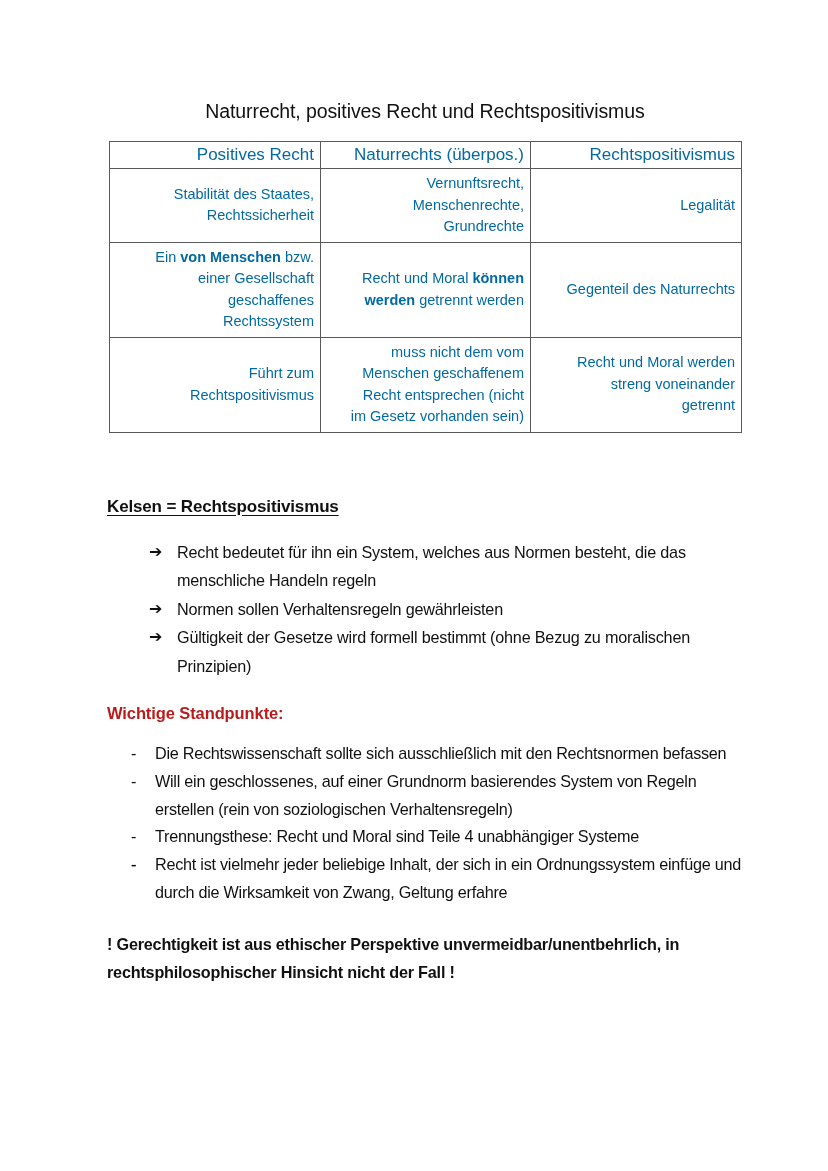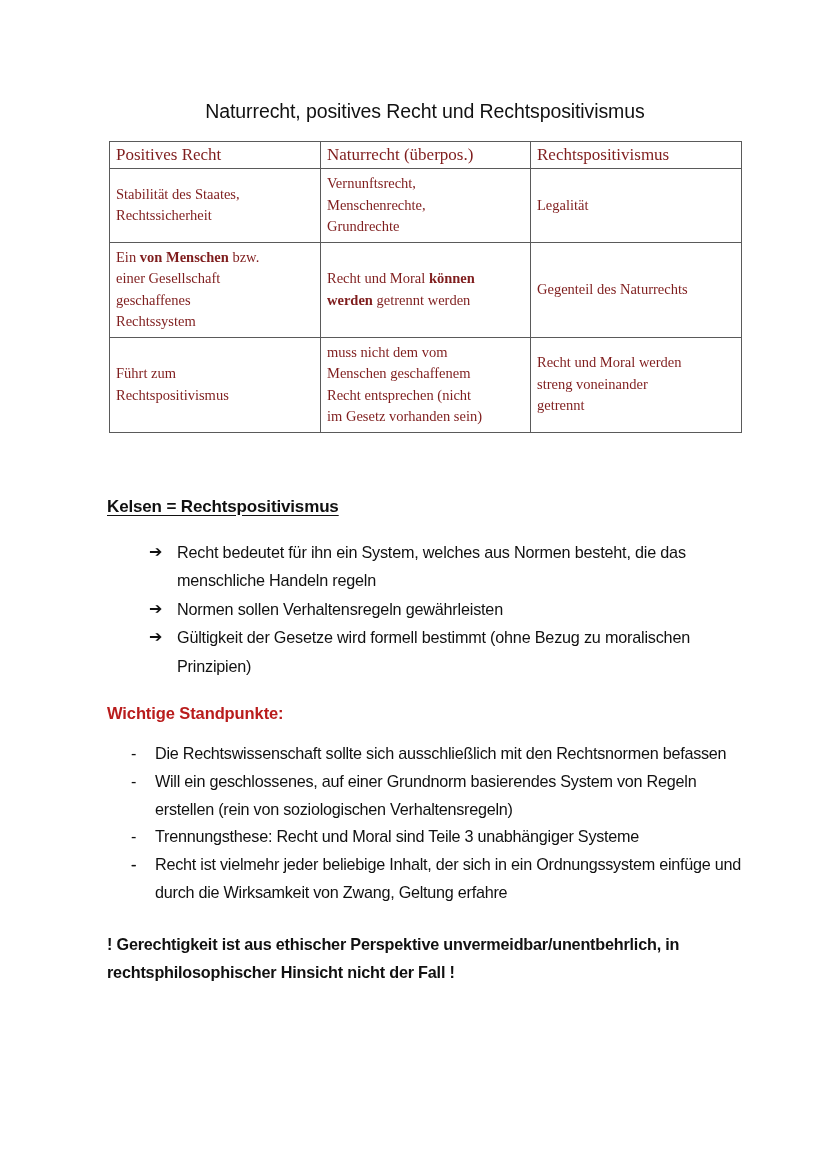--- a/index.html
+++ b/index.html
@@ -53,25 +53,24 @@
     width: 632px;
     table-layout: fixed;
   }
   table.compare col.c1 { width: 211px; }
   table.compare col.c2 { width: 210px; }
   table.compare col.c3 { width: 211px; }
 
   table.compare th,
   table.compare td {
     border: 1.4px solid #5a5a5a;
-    text-align: left;
+    text-align: right;
     vertical-align: middle;
     padding: 4px 6px;
-    color: #7f1d1d;
-    font-family: Liberation Serif, serif;
+    color: #0369a1;
   }
   table.compare th {
     font-size: 17px;
     line-height: 24px;
     font-weight: 400;
     height: 27px;
     padding: 1px 6px;
   }
   table.compare td {
     font-size: 14.5px;
@@ -182,21 +181,21 @@
   <div class="tbl-wrap">
     <table class="compare">
       <colgroup>
           <col class="c1">
           <col class="c2">
           <col class="c3">
         </colgroup>
       <thead>
         <tr>
           <th>Positives Recht</th>
-          <th>Naturrecht (überpos.)</th>
+          <th>Naturrechts (überpos.)</th>
           <th>Rechtspositivismus</th>
         </tr>
       </thead>
       <tbody>
         <tr class="r1">
           <td>Stabilität des Staates,<br>Rechtssicherheit</td>
           <td>Vernunftsrecht,<br>Menschenrechte,<br>Grundrechte</td>
           <td>Legalität</td>
         </tr>
         <tr class="r2">
@@ -244,21 +243,21 @@
       <li>
         <span class="marker">-</span>
         <span>Die Rechtswissenschaft sollte sich ausschließlich mit den Rechtsnormen befassen</span>
       </li>
       <li>
         <span class="marker">-</span>
         <span>Will ein geschlossenes, auf einer Grundnorm basierendes System von Regeln erstellen (rein von soziologischen Verhaltensregeln)</span>
       </li>
       <li>
         <span class="marker">-</span>
-        <span>Trennungsthese: Recht und Moral sind Teile 3 unabhängiger Systeme</span>
+        <span>Trennungsthese: Recht und Moral sind Teile 4 unabhängiger Systeme</span>
       </li>
       <li>
         <span class="marker">-</span>
       </li>
       <li>
         <span class="marker">-</span>
         <span>Recht ist vielmehr jeder beliebige Inhalt, der sich in ein Ordnungssystem einfüge und durch die Wirksamkeit von Zwang, Geltung erfahre</span>
       </li>
     </ul>
 

